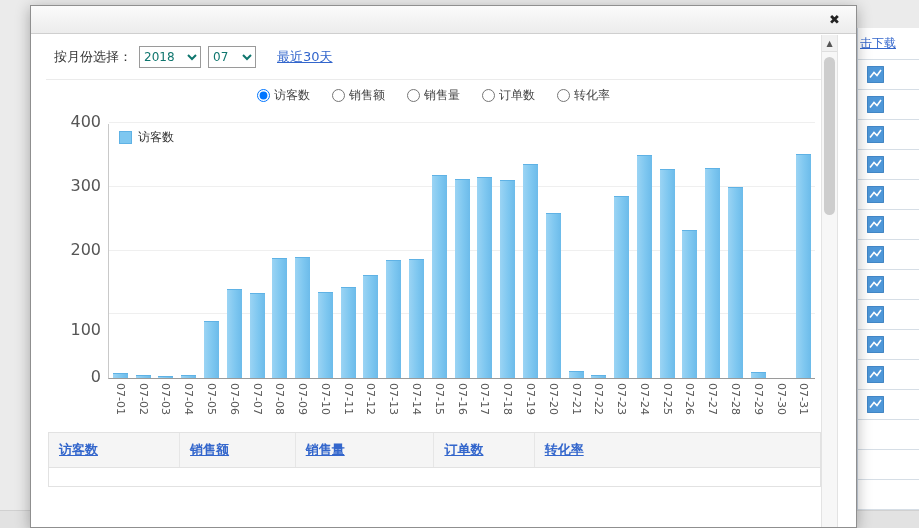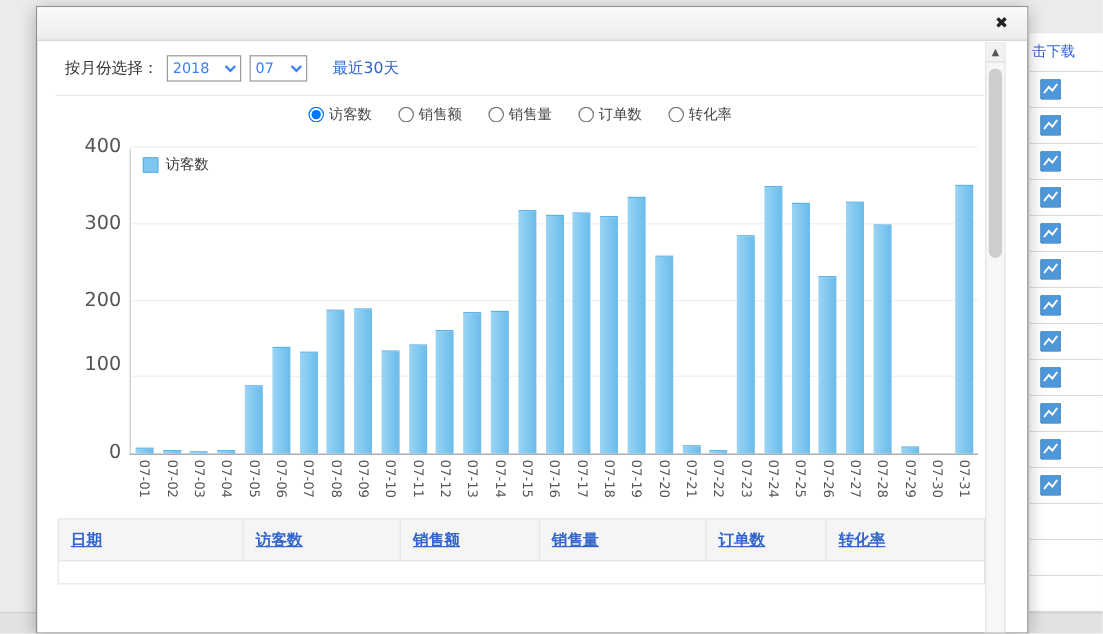--- a/index.html
+++ b/index.html
@@ -25,42 +25,42 @@
     height:30px;border-bottom:1px solid #d6dee6;
     display:flex;align-items:center;padding-left:9px;background:#fff;
   }
   .bg-row .icon-btn{display:inline-flex;cursor:pointer;}
   .bg-link-row{height:32px;border-bottom:1px solid #d6dee6;display:flex;align-items:center;padding-left:2px;background:#fff;}
   .bg-partial-link{font-size:12px;}
   .bg-bottom-strip{
     position:absolute;left:0;right:0;bottom:0;height:18px;
     background:#e2e2e2;border-top:1px solid #d0d0d0;z-index:2;
   }
-  .link{color:var(--link);cursor:pointer;}
+  .link{color:var(--link);text-decoration:underline;cursor:pointer;}
   
   .modal{
     position:absolute;left:30px;top:5px;width:827px;height:523px;
     background:#fff;border:1px solid #8f8f8f;
     box-shadow:0 3px 14px rgba(0,0,0,.3);z-index:10;
   }
   .titlebar{
     height:28px;background:linear-gradient(#fbfbfb,#ececec);
     border-bottom:1px solid #cfcfcf;
     display:flex;align-items:center;padding:0 12px;
   }
   .title{font-size:13px;font-weight:bold;color:#333;}
   .close{margin-left:auto;margin-right:4px;font-size:13px;font-weight:bold;color:#222;cursor:pointer;line-height:1;}
   .body{position:relative;padding:0 35px 0 15px;}
   .filter-row{
     height:46px;display:flex;align-items:center;gap:7px;
     padding-left:8px;border-bottom:1px solid #ebebeb;font-size:13px;
   }
   select{
     font-family:"DejaVu Sans","Liberation Sans",sans-serif;
-    font-size:12px;height:22px;border:1px solid #9a9a9a;background:#fff;color:#3b82f6;
+    font-size:12px;height:22px;border:1px solid #9a9a9a;background:#fff;color:#0f766e;
   }
   .sel-year{width:62px;}
   .sel-month{width:48px;}
   .recent{margin-left:14px;}
   .section-row{height:38px;display:flex;align-items:center;gap:9px;padding-left:6px;}
   .ring{width:8px;height:8px;border:4px solid var(--orange);border-radius:50%;background:#fff;}
   .sec-title{font-weight:bold;font-size:14px;color:#444;}
   .dl{margin-left:auto;font-size:13px;}
   .radio-row{display:flex;justify-content:center;align-items:center;gap:22px;height:30px;font-size:12px;color:#444;}
   .radio-item{display:flex;align-items:center;gap:4px;cursor:pointer;}
@@ -249,21 +249,21 @@
         </label>
         <label class="radio-item">
           <input type="radio" name="metric" style="">
           <span>转化率</span>
         </label>
       </div>
 
     <div class="chart">
       <div class="yaxis" id="yaxis">
           <div class="ytick" style="bottom: -7px;">0</div>
-          <div class="ytick" style="bottom: 67px; text-align: center;">100</div>
+          <div class="ytick" style="bottom: 40px; text-align: center;">100</div>
           <div class="ytick" style="bottom: 120.5px;">200</div>
           <div class="ytick" style="bottom: 184.25px;">300</div>
           <div class="ytick" style="bottom: 248px;">400</div>
         </div>
       <div class="plot" id="plot">
         <div class="legend">
           <span class="legend-swatch"></span>
           <span class="legend-label">访客数</span>
         </div>
       <div class="gridline" style="bottom: 63.75px;"></div>
@@ -392,21 +392,20 @@
           </div>
           <div class="slot">
             <div class="bar" style="height: 224px;"></div>
             <span class="xlabel">07-31</span>
           </div>
         </div>
     </div>
 
     <div class="data-table">
       <div class="thead" id="thead">
-          <div class="th" style="width: 20%;"><span class="th-link">日期</span></div>
           <div class="th" style="width: 17%;"><span class="th-link">访客数</span></div>
           <div class="th" style="width: 15%;"><span class="th-link">销售额</span></div>
           <div class="th" style="width: 18%;"><span class="th-link">销售量</span></div>
           <div class="th" style="width: 13%;"><span class="th-link">订单数</span></div>
           <div class="th" style="width: 17%;"><span class="th-link">转化率</span></div>
         </div>
       <div class="empty-row"></div>
     </div>
   </div>
 

